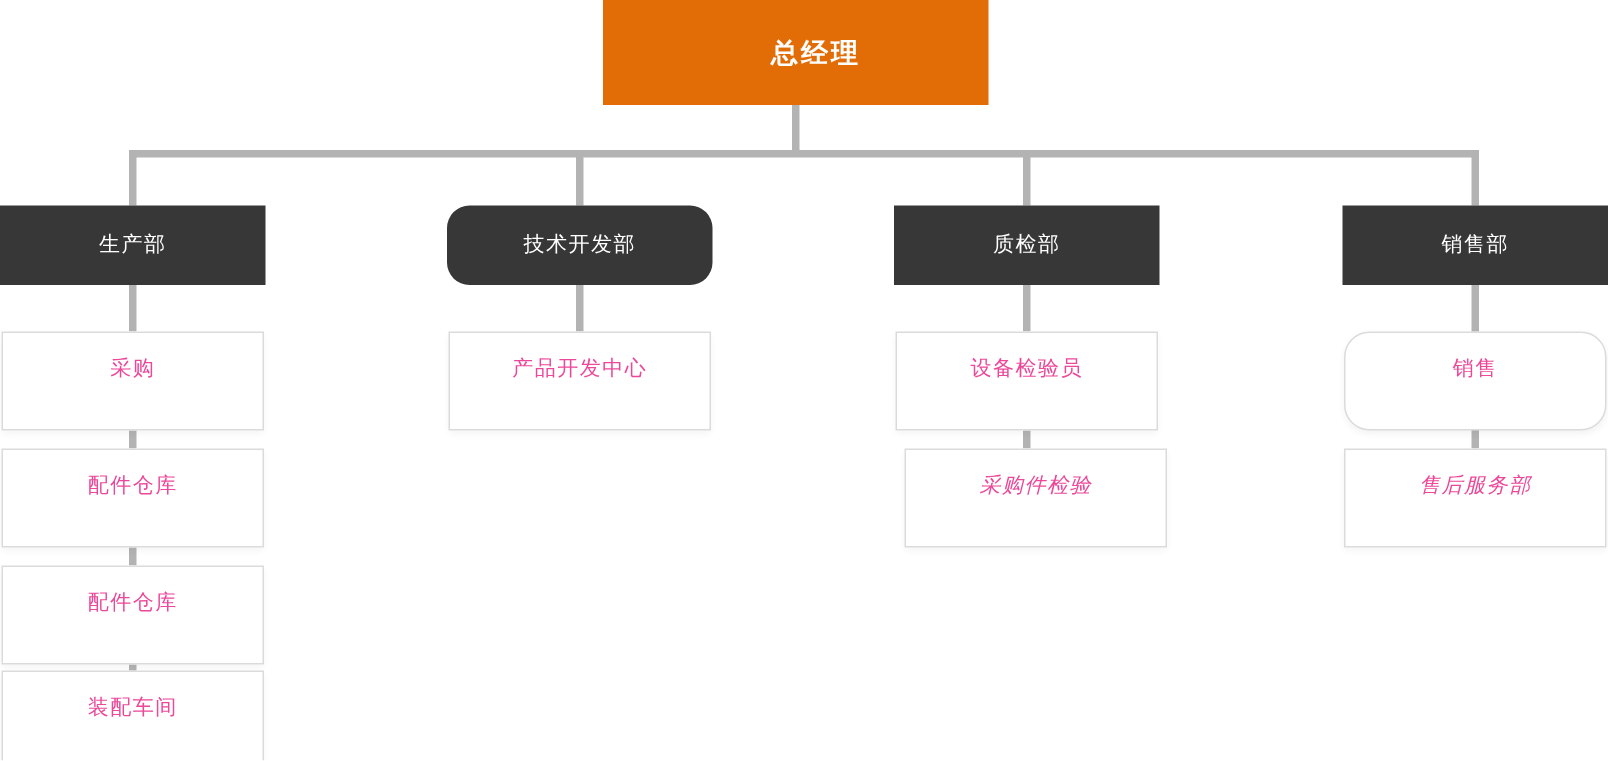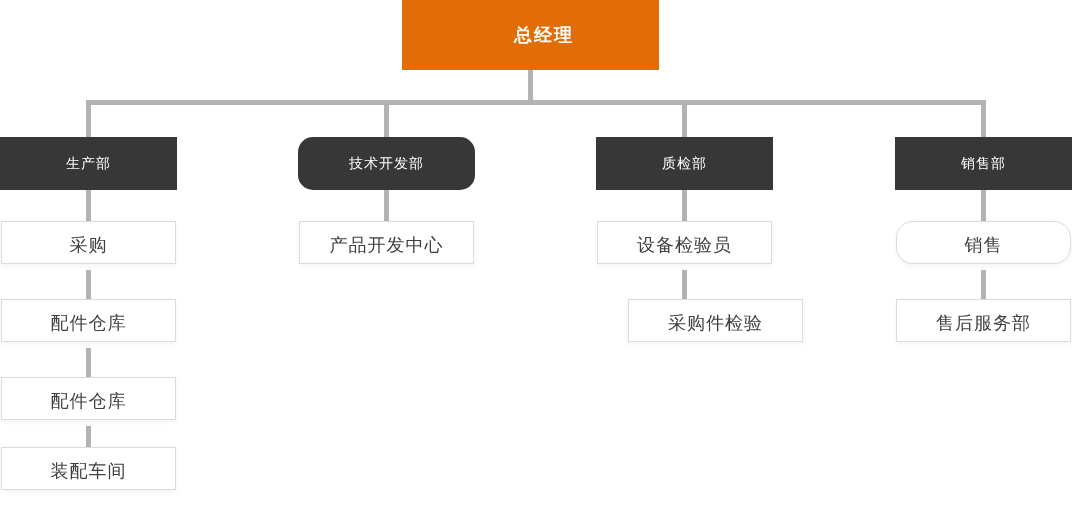--- a/index.html
+++ b/index.html
@@ -43,27 +43,27 @@
     width: 177px; height: 53px;
     line-height: 53px;
     background: #373737;
     color: #ffffff;
     font-size: 14px;
     letter-spacing: 1px;
     font-family: Liberation Serif, serif;
   }
 
   .node.child {
-    width: 175px; height: 43px;
+    width: 175px; height: 66px;
     line-height: 47px;
     background: #ffffff;
     border: 1px solid #dbdbdb;
     box-shadow: 0 2px 5px rgba(0,0,0,0.05);
-    color: #404040;
-    font-size: 18px;
+    color: #ec4899;
+    font-size: 14px;
     letter-spacing: 1px;
   }
 </style>
 </head>
 <body>
 
 <div class="canvas">
 
   <div class="line" style="left:528px; top:70px;  width:5px;   height:32px;"></div>
   <div class="line" style="left:86px;  top:100px; width:900px; height:5px;"></div>
@@ -92,19 +92,19 @@
   <div class="node child" style="left:1px; top:221px;">采购</div>
   <div class="node child" style="left:1px; top:299px;">配件仓库</div>
   <div class="node child" style="left:1px; top:377px;">配件仓库</div>
   <div class="node child" style="left:1px; top:447px;">装配车间</div>
 
   <div class="node dept" style="left:298px;border-radius:15px;">技术开发部</div>
   <div class="node child" style="left:299px; top:221px;">产品开发中心</div>
 
   <div class="node dept" style="left:596px;">质检部</div>
   <div class="node child" style="left:597px; top:221px;">设备检验员</div>
-  <div class="node child" style="left:628px; top:299px;">采购件检验</div>
+  <div class="node child" style="left:603px; top:299px;font-style:italic;">采购件检验</div>
 
   <div class="node dept" style="left:895px;">销售部</div>
   <div class="node child" style="left:896px; top:221px;border-radius:17px;">销售</div>
-  <div class="node child" style="left:896px; top:299px;">售后服务部</div>
+  <div class="node child" style="left:896px; top:299px;font-style:italic;">售后服务部</div>
 
 </div>
 
 </body></html>

